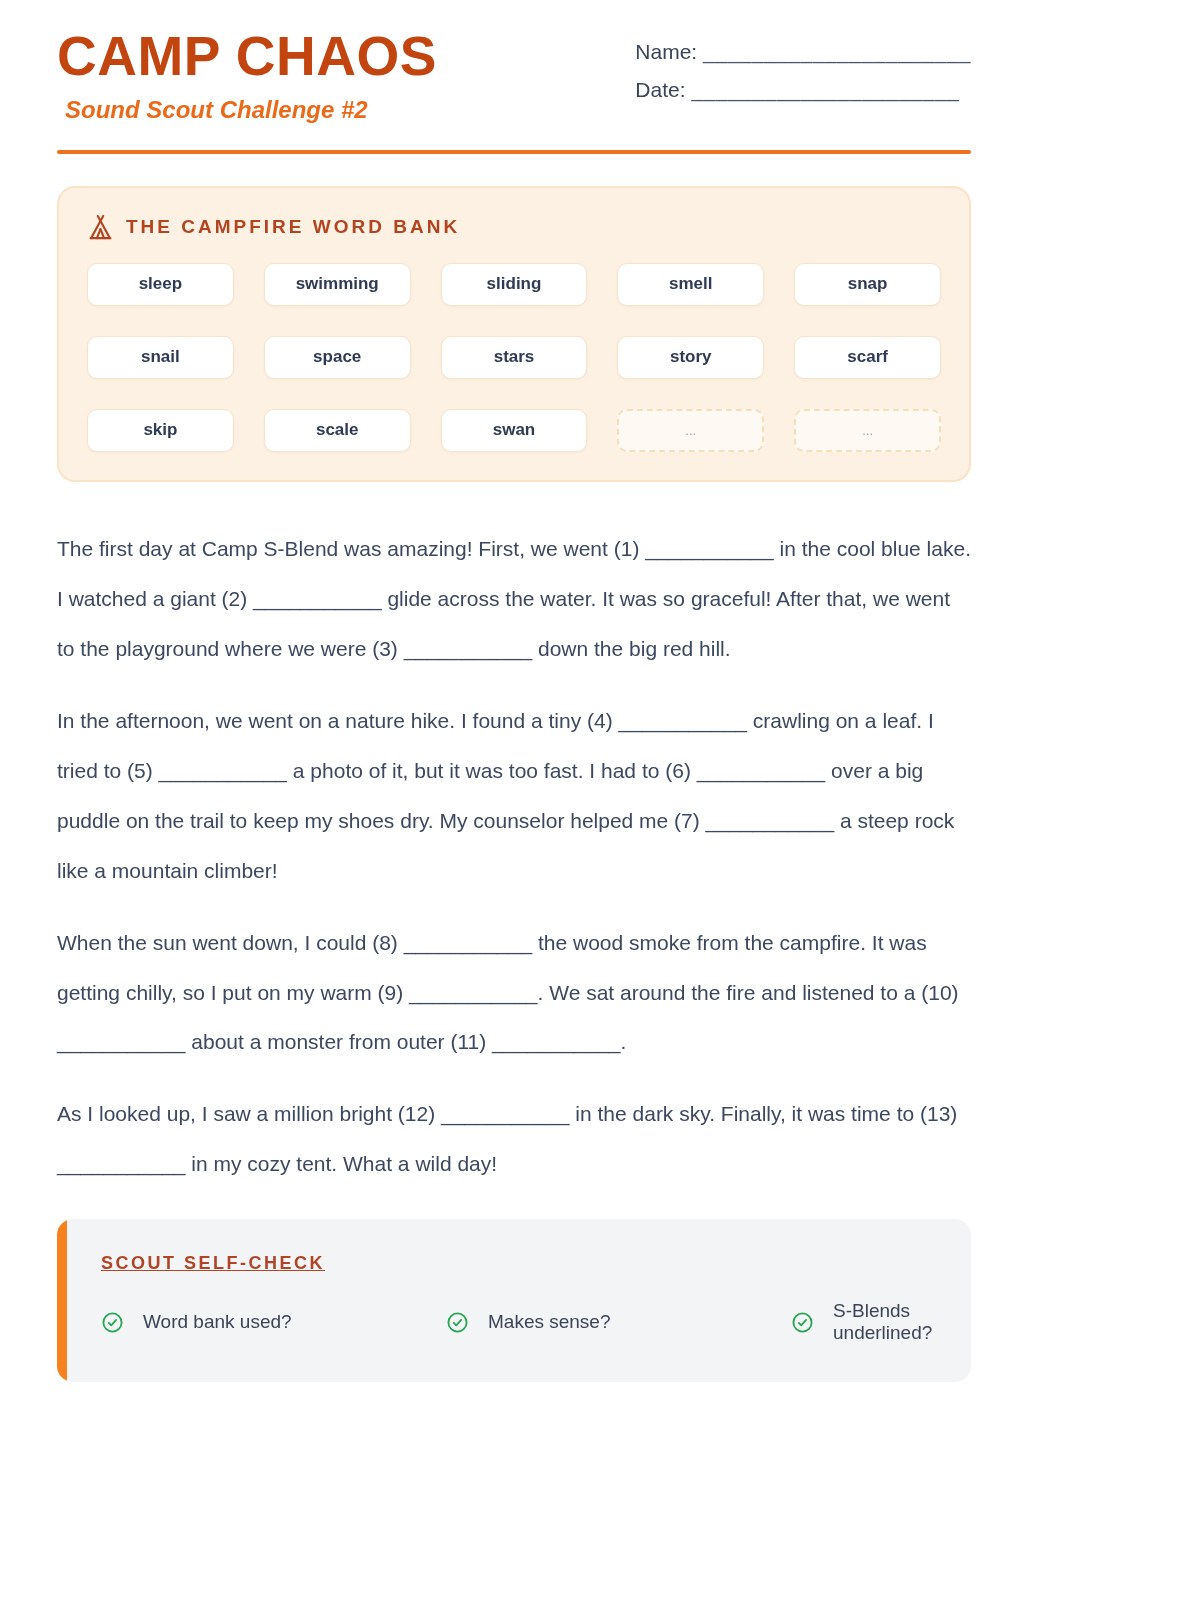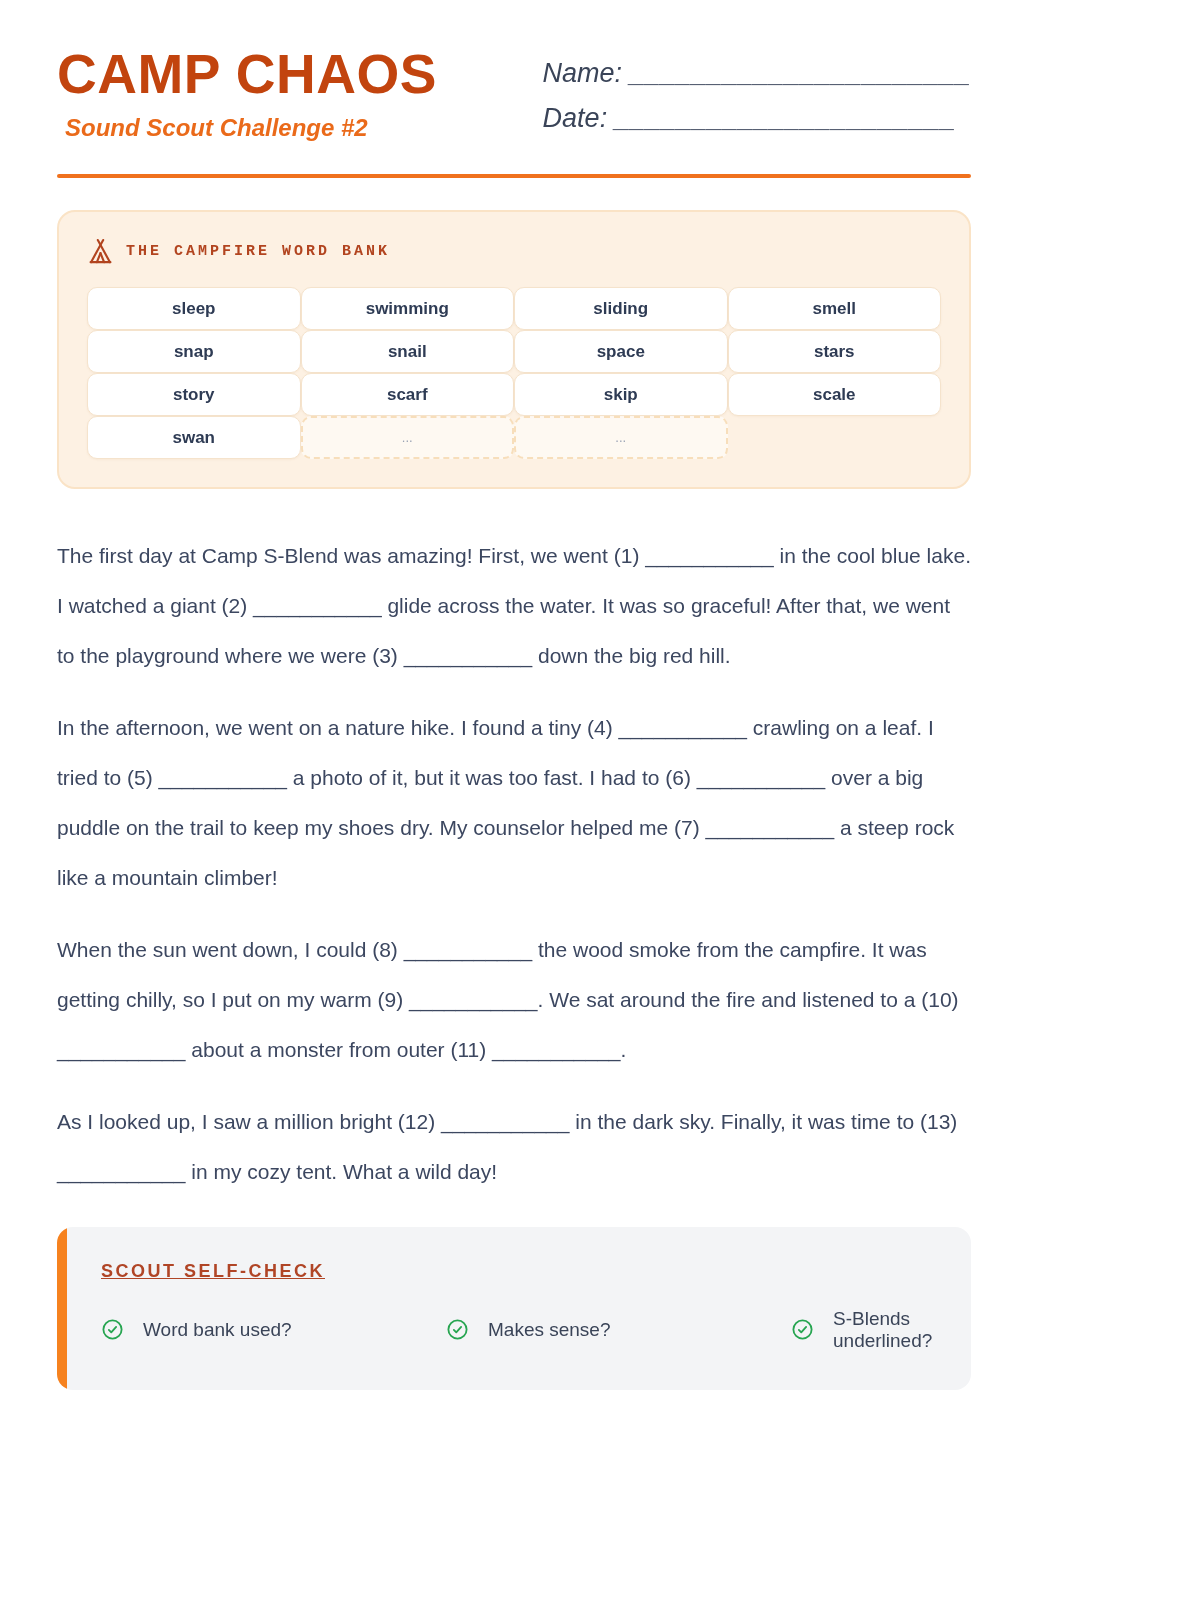--- a/index.html
+++ b/index.html
@@ -7,21 +7,21 @@
   body {
     width: 1200px;
     height: 1600px;
     font-family: "Liberation Sans", "DejaVu Sans", sans-serif;
     color: #3c4760;
     overflow: hidden;
   }
   .page {
     width: 1028px;
     height: 1600px;
-    padding: 46px 57px 0 57px;
+    padding: 28px 57px 0 57px;
   }
 
   
   .header-row {
     display: flex;
     justify-content: space-between;
     align-items: flex-start;
   }
   .title-block { }
   .main-title {
@@ -34,23 +34,22 @@
   .subtitle {
     margin-top: 10px;
     font-size: 24px;
     font-weight: 700;
     font-style: italic;
     color: #ea6a1a;
     margin-left: 8px;
   }
   .name-date-block {
     padding-top: 12px;
-    font-size: 27px;
+    font-size: 21px;
     color: #3a4458;
-    font-style: italic;
   }
   .nd-row { margin-bottom: 14px; white-space: nowrap; }
   .nd-line { color: #4a5468; letter-spacing: 0.5px; }
 
   .header-rule {
     margin-top: 26px;
     height: 4px;
     background: #f0711d;
     border-radius: 2px;
   }
@@ -63,30 +62,29 @@
     border-radius: 18px;
     padding: 26px 28px 28px 28px;
   }
   .wb-header {
     display: flex;
     align-items: center;
     gap: 12px;
     margin-bottom: 22px;
   }
   .wb-title {
-    font-size: 15px;
+    font-size: 19px;
     font-weight: 800;
     letter-spacing: 3px;
     color: #b2441f;
-    font-family: Liberation Mono, monospace;
   }
   .wb-grid {
     display: grid;
-    grid-template-columns: repeat(4, 1fr);
-    gap: 0;
+    grid-template-columns: repeat(5, 1fr);
+    gap: 30px;
   }
   .word-chip {
     background: #ffffff;
     border: 1px solid #f5e3cc;
     border-radius: 10px;
     height: 43px;
     display: flex;
     align-items: center;
     justify-content: center;
     font-size: 17px;

